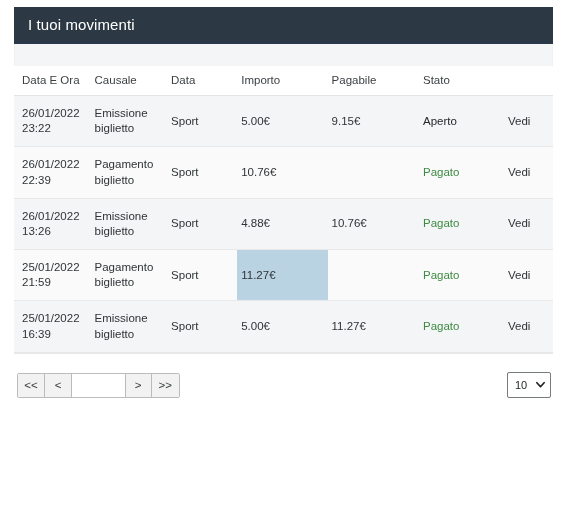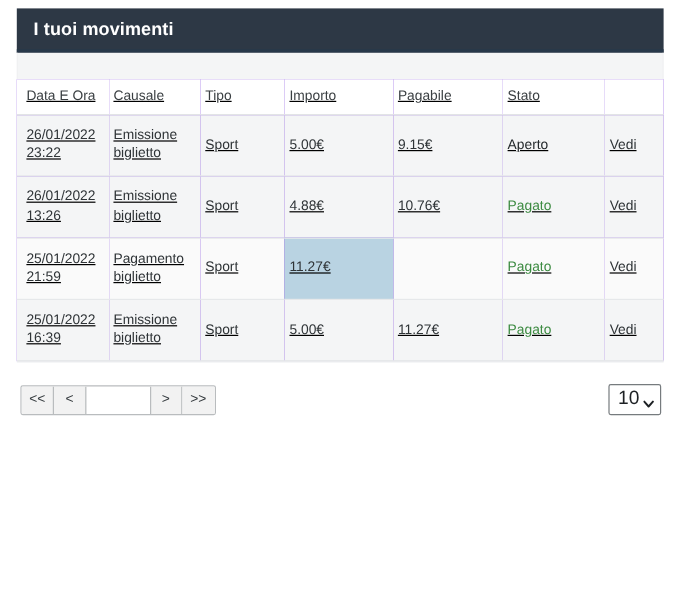--- a/index.html
+++ b/index.html
@@ -28,35 +28,34 @@
     background: #2d3845;
     height: 37px;
     display: flex;
     align-items: center;
     padding: 0 0 0 14px;
     border-bottom: 3px solid #28384a;
   }
   .panel-header .title {
     color: #ffffff;
     font-size: 15px;
-    font-weight: bold;
+    font-weight: normal;
     letter-spacing: .1px;
     line-height: 1;
   }
   
   .toolbar-strip {
     background: #f4f5f6;
     height: 22px;
     border-left: 1px solid #f0f1f2;
     border-right: 1px solid #f0f1f2;
   }
   
   .table-wrap {
-    background: #6d28d9;
-    text-decoration: underline;
+    background: #a3a3a3;
   }
   table.grid {
     width: 100%;
     border-collapse: collapse;
     table-layout: fixed;
     font-size: 11.5px;
     color: #2f3437;
   }
   table.grid thead th {
     text-align: left;
@@ -151,21 +150,21 @@
     top: 18px;
     width: 44px;
     height: 26px;
     border: 1px solid #767b7e;
     background: #ffffff;
     border-radius: 2px;
     display: flex;
     align-items: center;
     justify-content: space-between;
     padding: 0 5px 0 7px;
-    font-size: 16px;
+    font-size: 11px;
     color: #1d2124;
     cursor: pointer;
   }
   .size-select .chev {
     width: 9px; height: 9px;
     display: inline-block;
     position: relative;
     top: -1px;
   }
 </style>
@@ -181,37 +180,46 @@
     </div>
 
     <div class="toolbar-strip"></div>
 
     <div class="table-wrap">
       <table class="grid">
         <thead>
           <tr>
             <th class="c-date">Data E Ora</th>
             <th class="c-cause">Causale</th>
-            <th class="c-type">Tipo</th>
+            <th class="c-type">Data</th>
             <th class="c-amt">Importo</th>
             <th class="c-pay">Pagabile</th>
             <th class="c-state">Stato</th>
             <th class="c-act"></th>
           </tr>
         </thead>
         <tbody id="grid-body">
             <tr class="odd">
               <td class="c-date">26/01/2022 23:22</td>
               <td class="c-cause">Emissione biglietto</td>
               <td class="c-type">Sport</td>
               <td class="c-amt">5.00€</td>
               <td class="c-pay">9.15€</td>
               <td class="c-state"><span class="status-plain">Aperto</span></td>
               <td class="c-act"><span class="action-link">Vedi</span></td>
             </tr>
+            <tr class="even">
+              <td class="c-date">26/01/2022 22:39</td>
+              <td class="c-cause">Pagamento biglietto</td>
+              <td class="c-type">Sport</td>
+              <td class="c-amt">10.76€</td>
+              <td class="c-pay"></td>
+              <td class="c-state"><span class="status-paid">Pagato</span></td>
+              <td class="c-act"><span class="action-link">Vedi</span></td>
+            </tr>
             <tr class="odd">
               <td class="c-date">26/01/2022 13:26</td>
               <td class="c-cause">Emissione biglietto</td>
               <td class="c-type">Sport</td>
               <td class="c-amt">4.88€</td>
               <td class="c-pay">10.76€</td>
               <td class="c-state"><span class="status-paid">Pagato</span></td>
               <td class="c-act"><span class="action-link">Vedi</span></td>
             </tr>
             <tr class="even">

